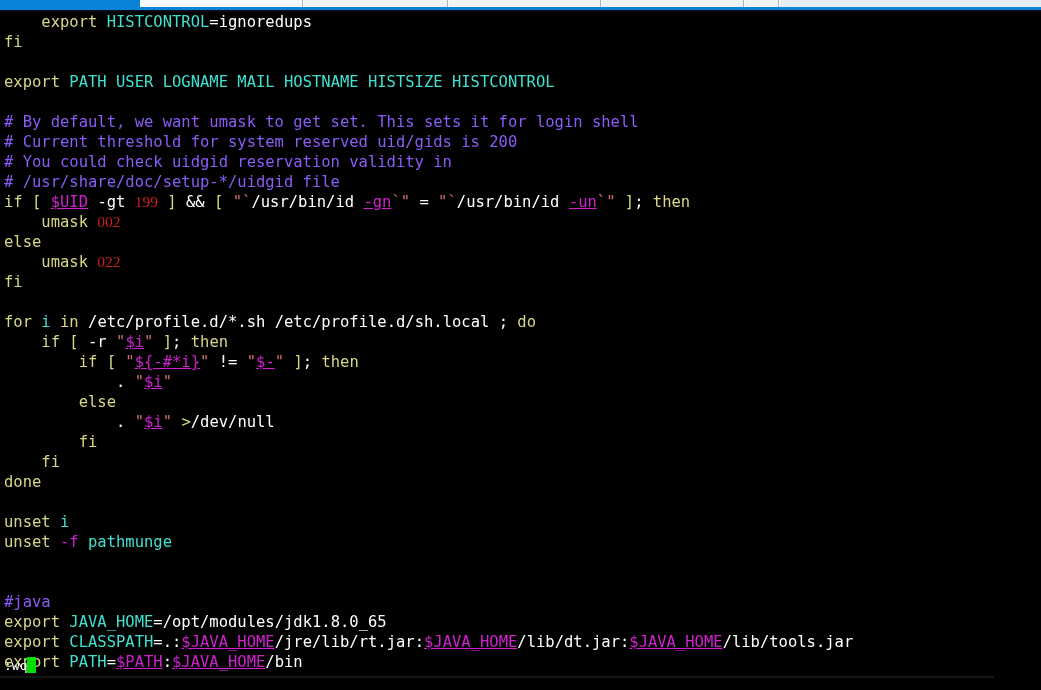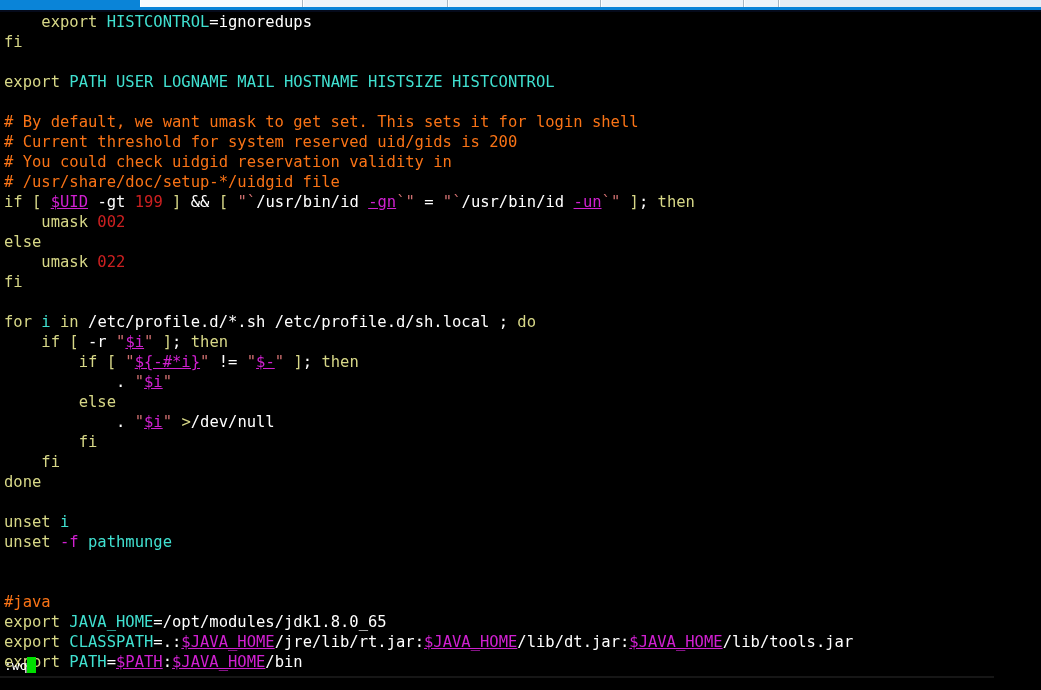--- a/index.html
+++ b/index.html
@@ -83,22 +83,22 @@
     white-space: pre;
     letter-spacing: 0px;
     padding-left: 4px;
   }
   .ln { display: block; height: 20px; white-space: pre; }
 
   
   .c-kw      { color: #d7d787; }           
   .c-ident   { color: #40e0d0; }           
   .c-plain   { color: #ffffff; }           
-  .c-comment { color: #f97316; }           
-  .c-num     { color: #cc2020; }           
+  .c-comment { color: #8b5cf6; }           
+  .c-num     { color: #cc2020; font-family: Liberation Serif, serif; }           
   .c-var     { color: #d020d0; text-decoration: underline; }           
   .c-str     { color: #d07070; }
   .c-opt     { color: #d020d0; }           
 
   
   #cmdline {
     position: absolute;
     left: 4px;
     bottom: 2px;
     font-family: "DejaVu Sans Mono", "Liberation Mono", monospace;

